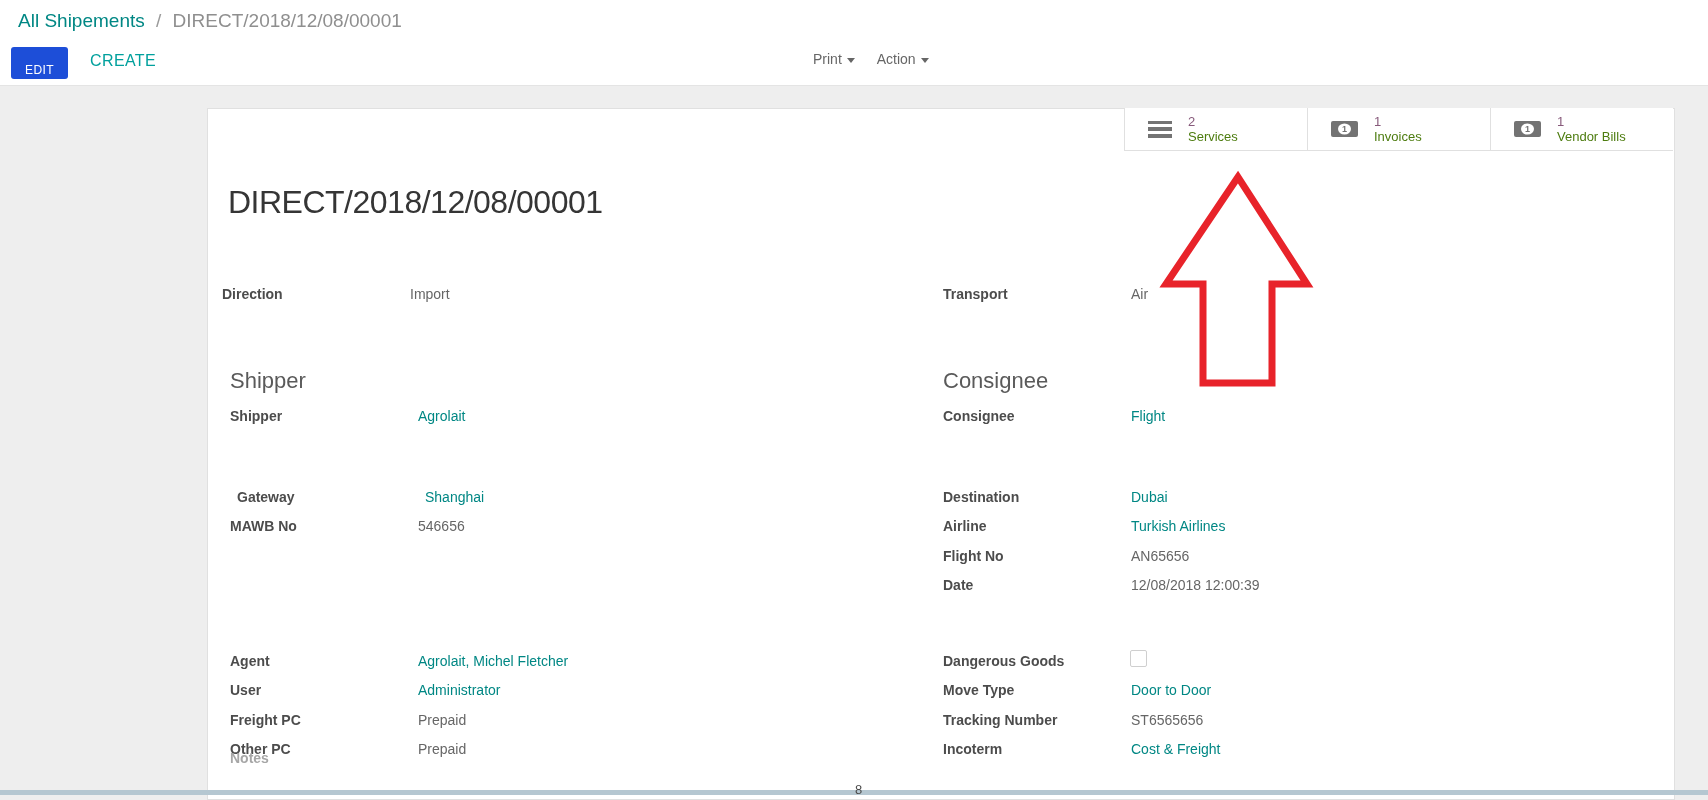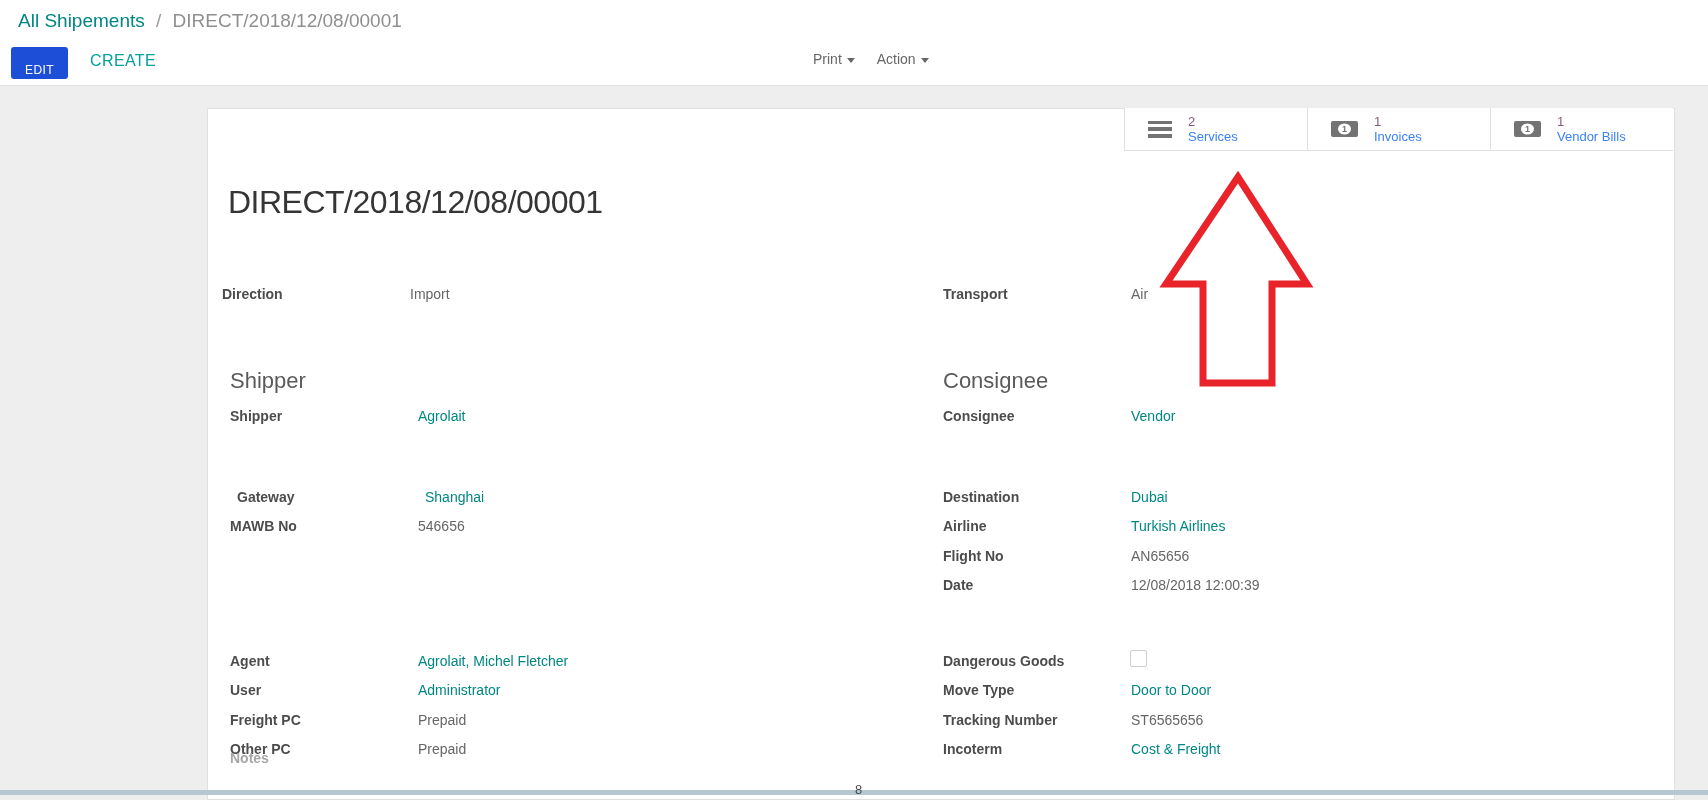--- a/index.html
+++ b/index.html
@@ -30,21 +30,21 @@
   .sheet { position:absolute; left:207px; top:108px; width:1468px; height:692px;
            background:#ffffff; border:1px solid #e0e0e0; }
 
   
   .stat-box { position:absolute; left:1124px; top:108px; height:43px; display:flex; z-index:3; }
   .stat-btn { width:183px; height:43px; background:#fff; display:flex; align-items:center;
               padding-left:23px; border-left:1px solid #e0e0e0; border-bottom:1px solid #e0e0e0;
               cursor:pointer; }
   .stat-text { margin-left:16px; line-height:15px; font-size:13px; }
   .stat-count { color:#875a7b; }
-  .stat-label { color:#3b82f6; }
+  .stat-label { color:#4d7c0f; }
   .icon-bars { display:flex; flex-direction:column; justify-content:space-between;
                width:24px; height:17px; }
   .icon-bars div { height:3.5px; background:#737373; }
 
   
   .sheet-title { position:absolute; left:228px; top:184px; font-size:32px; color:#353535;
                  letter-spacing:-0.5px; white-space:nowrap; }
 
   
   .section-h { position:absolute; font-size:22px; color:#5a5a5a; }
@@ -153,21 +153,21 @@
   </div>
   <div class="frow" style="left:230px; top:741px;">
     <span class="flabel">Other PC</span><span class="fval">Prepaid</span>
   </div>
   <div class="muted-label" style="left:230px; top:750px;">Notes</div>
 
   <div class="frow" style="left:943px; top:286px;">
     <span class="flabel">Transport</span><span class="fval">Air</span>
   </div>
   <div class="frow" style="left:943px; top:408px;">
-    <span class="flabel">Consignee</span><span class="fval link">Vendor</span>
+    <span class="flabel">Consignee</span><span class="fval link">Flight</span>
   </div>
   <div class="frow" style="left:943px; top:489px;">
     <span class="flabel">Destination</span><span class="fval link">Dubai</span>
   </div>
   <div class="frow" style="left:943px; top:518px;">
     <span class="flabel">Airline</span><span class="fval link">Turkish Airlines</span>
   </div>
   <div class="frow" style="left:943px; top:548px;">
     <span class="flabel">Flight No</span><span class="fval">AN65656</span>
   </div>

